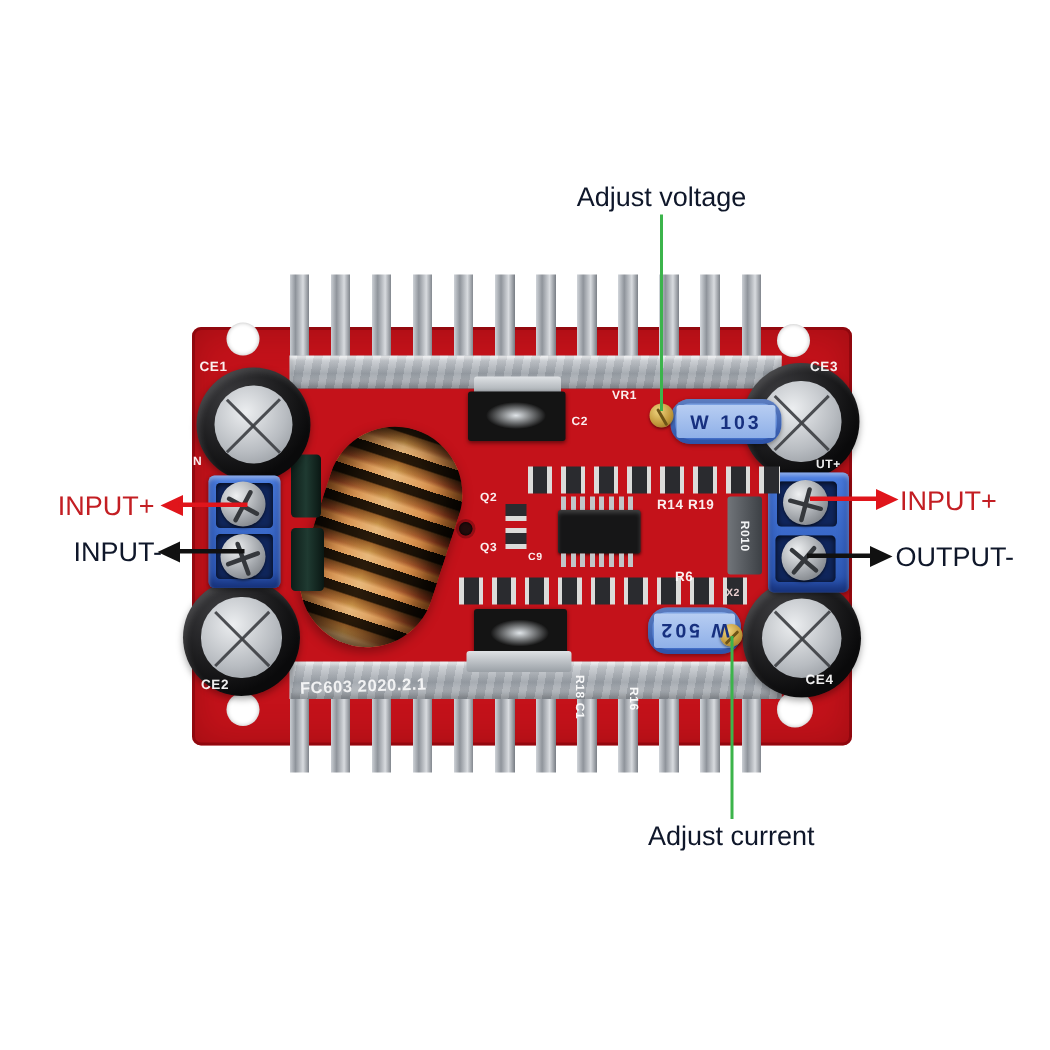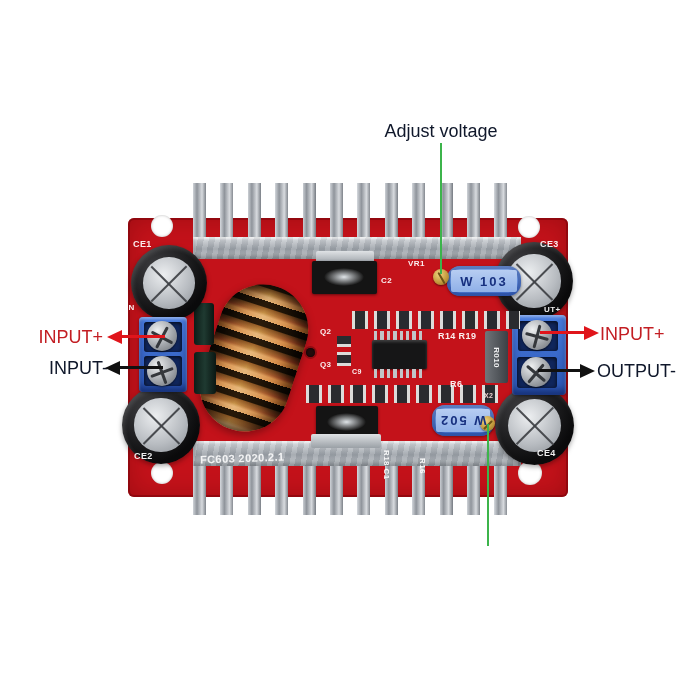--- a/index.html
+++ b/index.html
@@ -205,20 +205,21 @@
   <span class="abs ss" style="left:438px;top:331px;">R14  R19</span>
   <span class="abs ss" style="left:450px;top:367px;margin-top:12px;">R6</span>
   <span class="abs ss" style="left:484px;top:392px;font-size:7px;color:rgba(255,225,225,.9);">X2</span>
   <span class="abs ss" style="left:200px;top:452px;font-size:11px;color:rgba(255,255,255,.85);transform:rotate(-2deg);z-index:5;">FC603 2020.2.1</span>
   <span class="abs ss" style="left:391px;top:450px;font-size:8px;transform:rotate(90deg);transform-origin:left top;z-index:5;">R18 C1</span>
   <span class="abs ss" style="left:427px;top:458px;font-size:8px;transform:rotate(90deg);transform-origin:left top;z-index:5;">R16</span>
 
   <div class="abs lbl" style="left:360px;top:121px;width:162px;text-align:center;">Adjust voltage</div>
   <div class="abs gline" style="left:440px;top:143px;height:131px;"></div>
   <div class="abs gline" style="left:487px;top:424px;height:122px;"></div>
+  <div class="abs lbl" style="left:400px;top:547px;width:175px;text-align:center;">Adjust current</div>
 
   <div class="abs lbl red" style="left:30px;top:327px;width:73px;text-align:right;">INPUT+</div>
   <div class="abs arrow" style="left:107px;top:330px;width:55px;height:14px;">
     <div class="head-l" style="border-right:15px solid #e0151b;"></div>
     <div class="shaft red-f" style="left:12px;width:46px;"></div>
   </div>
   <div class="abs lbl" style="left:30px;top:358px;width:78px;text-align:right;">INPUT-</div>
   <div class="abs arrow" style="left:105px;top:361px;width:55px;height:14px;">
     <div class="head-l" style="border-right:15px solid #111;"></div>
     <div class="shaft blk-f" style="left:12px;width:46px;"></div>

